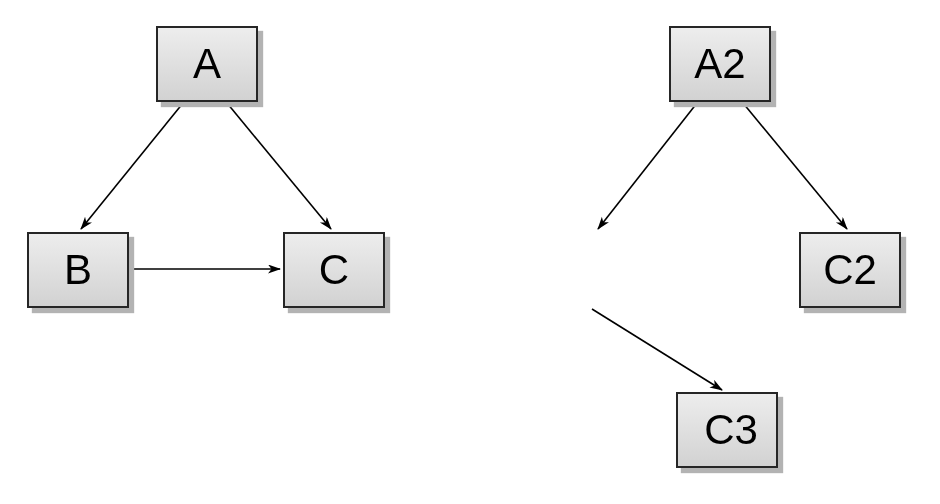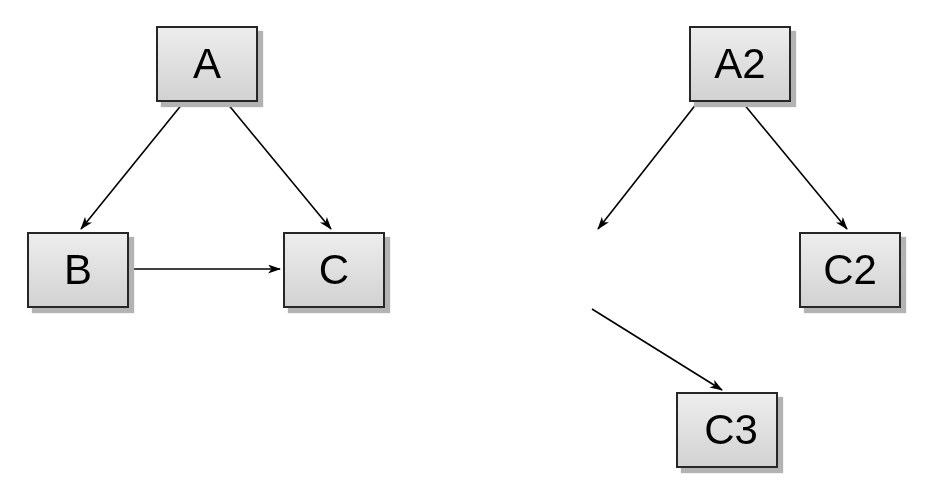--- a/index.html
+++ b/index.html
@@ -32,21 +32,21 @@
   .node-label {
     font-size: 42px;
     color: #000000;
     line-height: 1;
     user-select: none;
   }
   
   #node-A  { left: 156px; top: 26px;  }
   #node-B  { left: 27px;  top: 232px; }
   #node-C  { left: 283px; top: 232px; }
-  #node-A2 { left: 669px; top: 26px; margin-left: 20px;  }
+  #node-A2 { left: 669px; top: 26px;  }
   #node-B2 { left: 543px; top: 232px; }
   #node-C2 { left: 799px; top: 232px; text-align: center; }
   #node-C3 { left: 676px; top: 392px; padding-left: 8px; }
   .edge { stroke: #000000; stroke-width: 1.6; fill: none; }
 </style>
 </head>
 <body>
 
 <div id="canvas">
 

